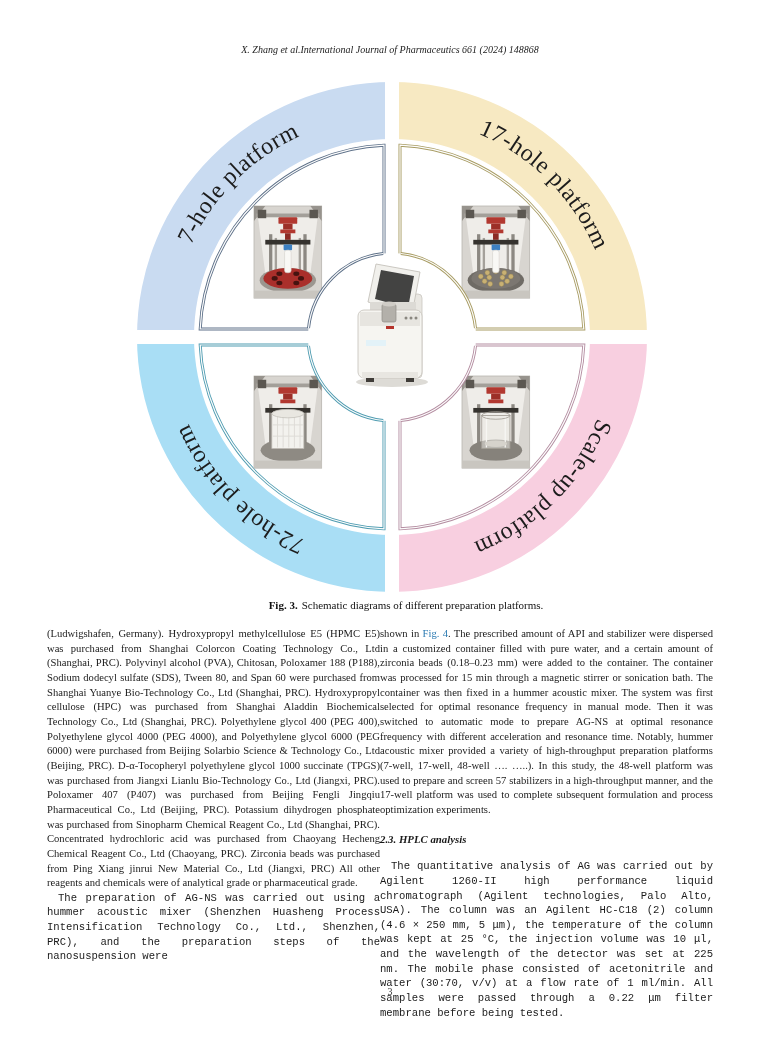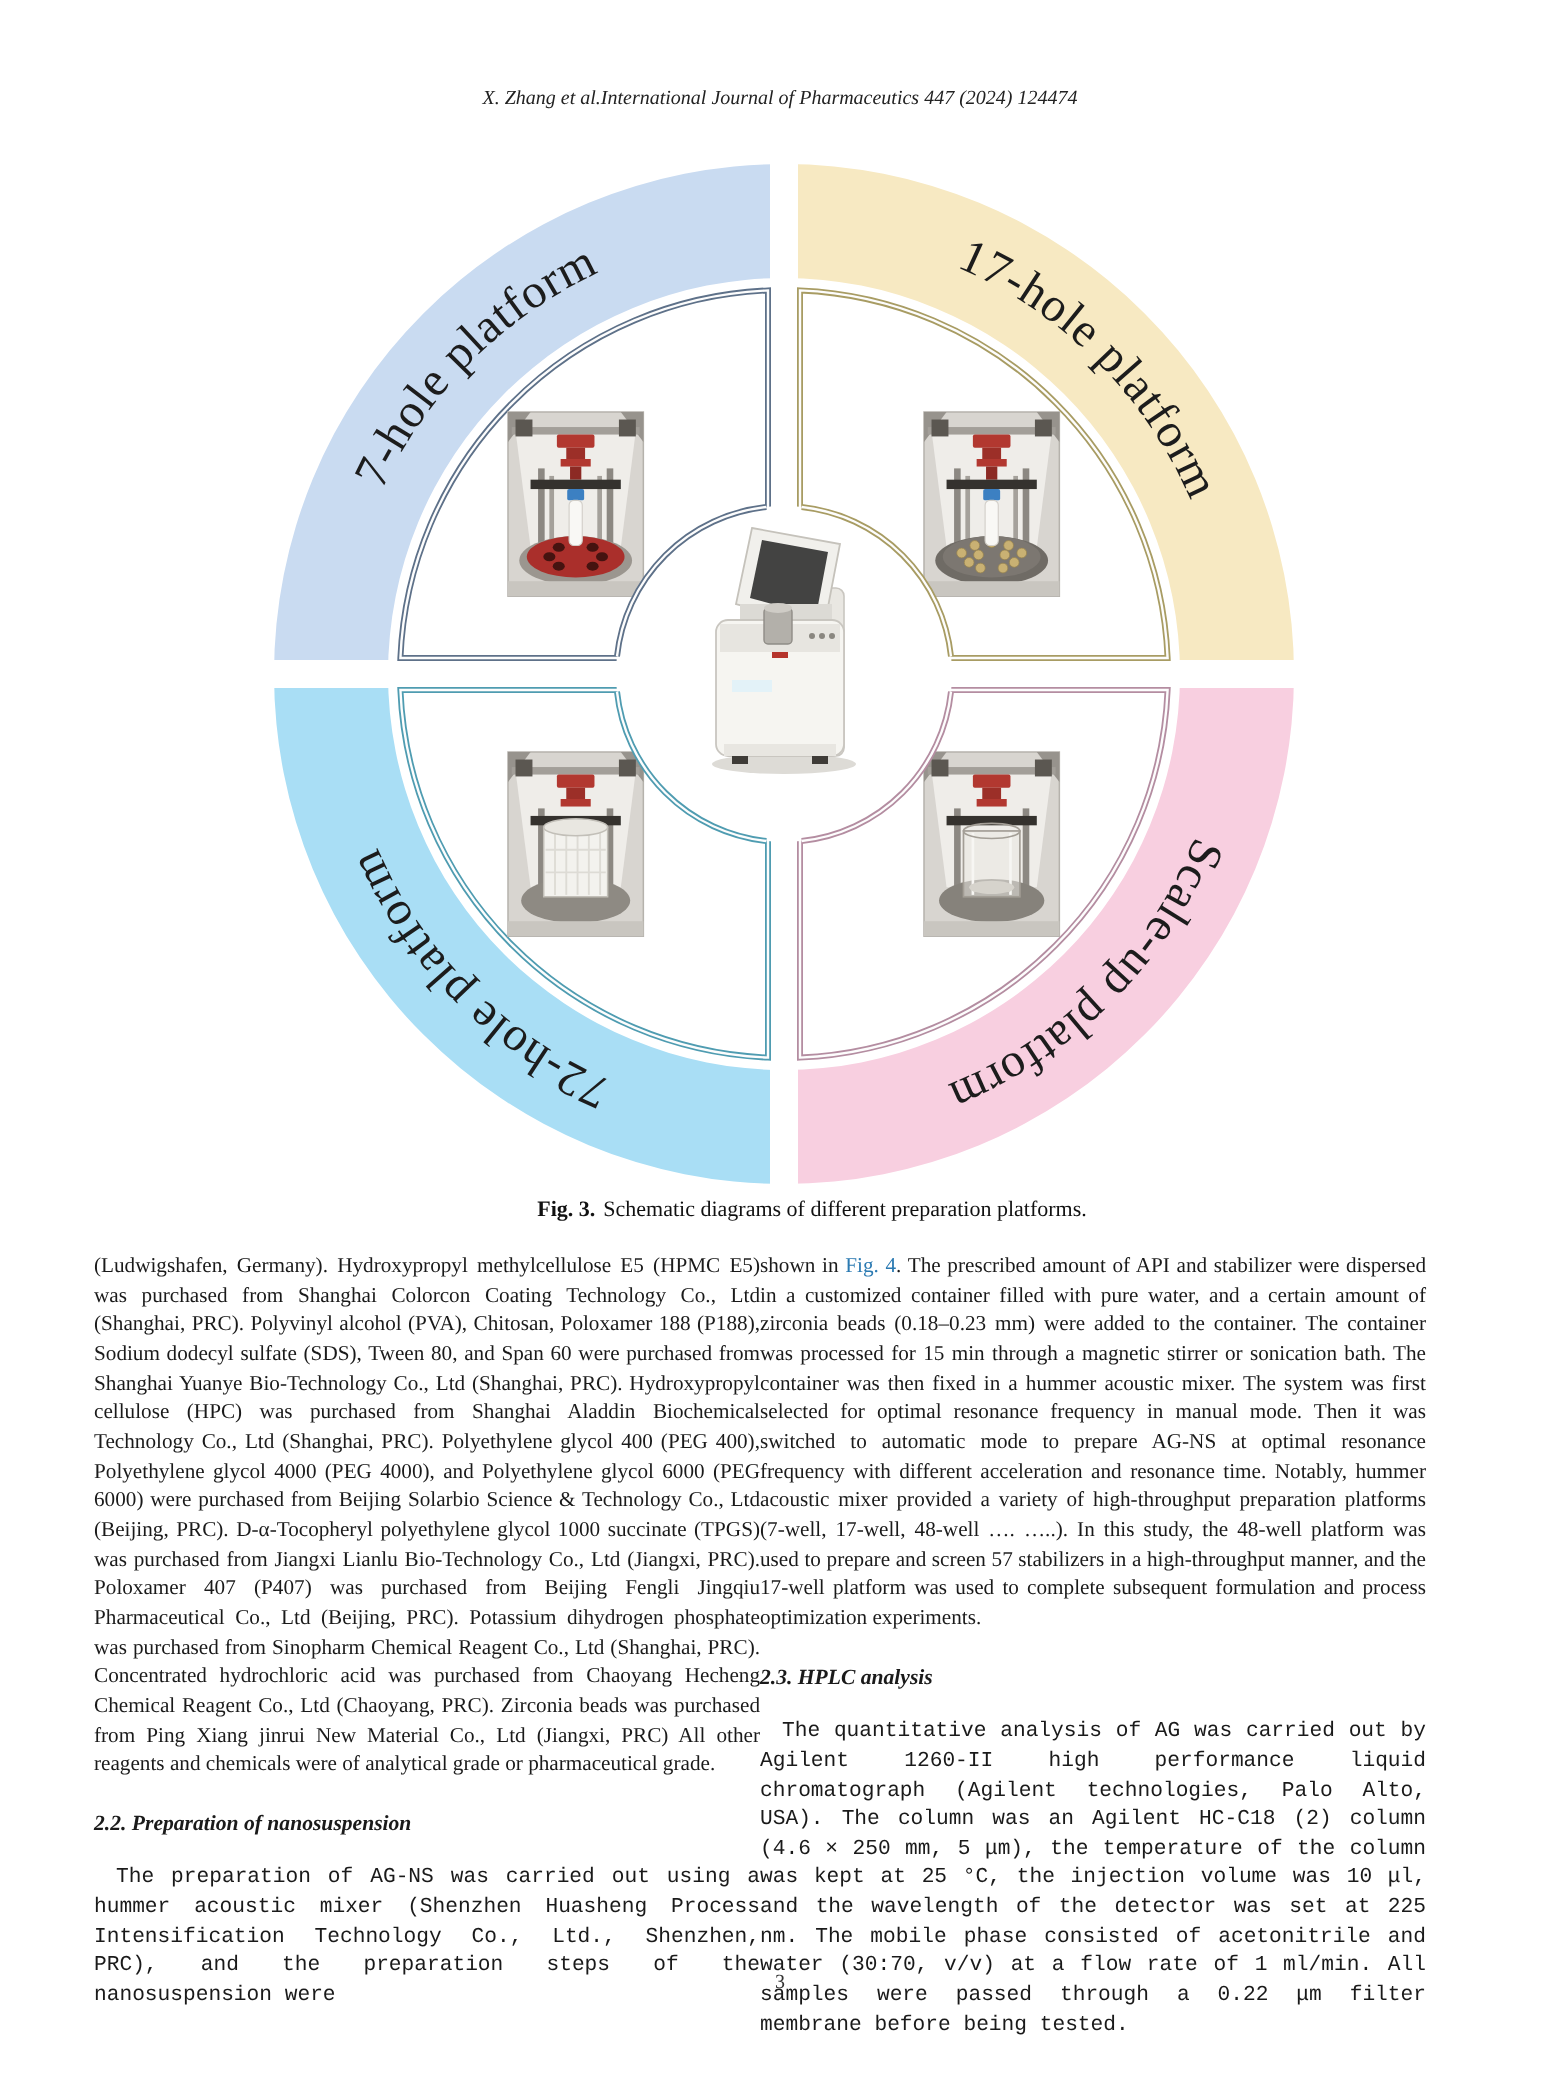--- a/index.html
+++ b/index.html
@@ -20,21 +20,21 @@
   .page-num{position:absolute;top:986px;left:0;width:780px;text-align:center;
        font-size:10px;color:#333;}
   .band-label{font-family:"Liberation Serif","DejaVu Serif",serif;font-size:24px;
        letter-spacing:0.5px;fill:#1c1c1c;}
 </style>
 </head>
 <body>
 
 <div class="running-head">
   <span>X. Zhang et al.</span>
-  <span>International Journal of Pharmaceutics 447 (2024) 124474</span>
+  <span>International Journal of Pharmaceutics 661 (2024) 148868</span>
 </div>
 
 <div class="fig-wrap">
 <svg width="540" height="516" viewBox="0 0 540 516">
   <defs>
     <path id="textarc-tl" d="M 49 257 A 221 221 0 0 1 270 36" fill="none"></path>
     <path id="textarc-tr" d="M 270 36 A 221 221 0 0 1 491 257" fill="none"></path>
     <path id="textarc-bl" d="M 270 478 A 221 221 0 0 1 49 257" fill="none"></path>
     <path id="textarc-br" d="M 491 257 A 221 221 0 0 1 270 478" fill="none"></path>
   </defs>
@@ -222,21 +222,20 @@
 </svg>
 </div>
 
 <div class="fig-caption">
   <span class="cap-label">Fig. 3.</span><span>Schematic diagrams of different preparation platforms.</span>
 </div>
 
 <div class="columns">
   <div class="col">
     <p>(Ludwigshafen, Germany). Hydroxypropyl methylcellulose E5 (HPMC E5) was purchased from Shanghai Colorcon Coating Technology Co., Ltd (Shanghai, PRC). Polyvinyl alcohol (PVA), Chitosan, Poloxamer 188 (P188), Sodium dodecyl sulfate (SDS), Tween 80, and Span 60 were purchased from Shanghai Yuanye Bio-Technology Co., Ltd (Shanghai, PRC). Hydroxypropyl cellulose (HPC) was purchased from Shanghai Aladdin Biochemical Technology Co., Ltd (Shanghai, PRC). Polyethylene glycol 400 (PEG 400), Polyethylene glycol 4000 (PEG 4000), and Polyethylene glycol 6000 (PEG 6000) were purchased from Beijing Solarbio Science &amp; Technology Co., Ltd (Beijing, PRC). D-α-Tocopheryl polyethylene glycol 1000 succinate (TPGS) was purchased from Jiangxi Lianlu Bio-Technology Co., Ltd (Jiangxi, PRC). Poloxamer 407 (P407) was purchased from Beijing Fengli Jingqiu Pharmaceutical Co., Ltd (Beijing, PRC). Potassium dihydrogen phosphate was purchased from Sinopharm Chemical Reagent Co., Ltd (Shanghai, PRC). Concentrated hydrochloric acid was purchased from Chaoyang Hecheng Chemical Reagent Co., Ltd (Chaoyang, PRC). Zirconia beads was purchased from Ping Xiang jinrui New Material Co., Ltd (Jiangxi, PRC) All other reagents and chemicals were of analytical grade or pharmaceutical grade.</p>
-    <h3 class="sec-head">2.2.  Preparation of nanosuspension</h3>
     <p class="indent">The preparation of AG-NS was carried out using a hummer acoustic mixer (Shenzhen Huasheng Process Intensification Technology Co., Ltd., Shenzhen, PRC), and the preparation steps of the nanosuspension were</p>
   </div>
   <div class="col">
     <p><span>shown in </span><span class="fig-link">Fig. 4</span><span>. The prescribed amount of API and stabilizer were dispersed in a customized container filled with pure water, and a certain amount of zirconia beads (0.18–0.23 mm) were added to the container. The container was processed for 15 min through a magnetic stirrer or sonication bath. The container was then fixed in a hummer acoustic mixer. The system was first selected for optimal resonance frequency in manual mode. Then it was switched to automatic mode to prepare AG-NS at optimal resonance frequency with different acceleration and resonance time. Notably, hummer acoustic mixer provided a variety of high-throughput preparation platforms (7-well, 17-well, 48-well …. …..). In this study, the 48-well platform was used to prepare and screen 57 stabilizers in a high-throughput manner, and the 17-well platform was used to complete subsequent formulation and process optimization experiments.</span></p>
     <h3 class="sec-head">2.3.  HPLC analysis</h3>
     <p class="indent">The quantitative analysis of AG was carried out by Agilent 1260-II high performance liquid chromatograph (Agilent technologies, Palo Alto, USA). The column was an Agilent HC-C18 (2) column (4.6 × 250 mm, 5 μm), the temperature of the column was kept at 25 °C, the injection volume was 10 μl, and the wavelength of the detector was set at 225 nm. The mobile phase consisted of acetonitrile and water (30:70, v/v) at a flow rate of 1 ml/min. All samples were passed through a 0.22 μm filter membrane before being tested.</p>
   </div>
 </div>
 
 <div class="page-num">3</div>

